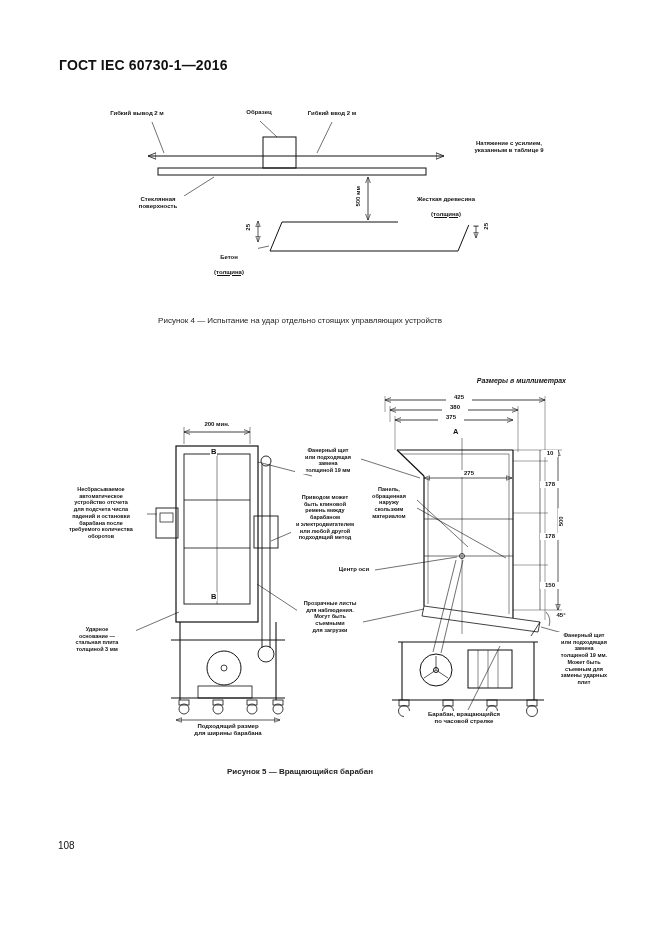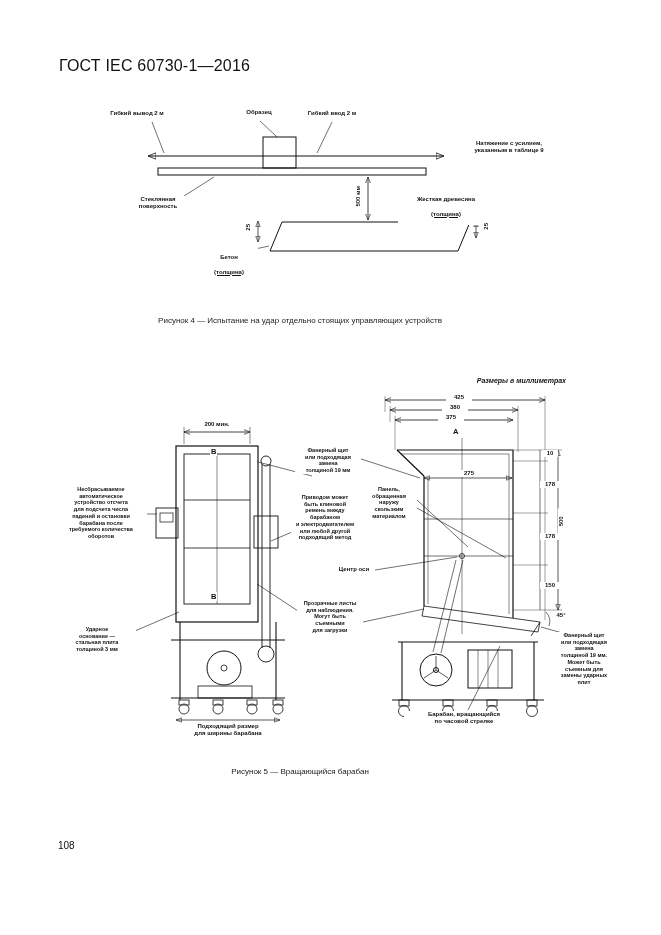--- a/index.html
+++ b/index.html
@@ -1,20 +1,20 @@
 <!DOCTYPE html>
 <html><head>
 <meta charset="utf-8">
 <style>
   *{margin:0;padding:0;box-sizing:border-box}
   html,body{background:#fff}
   body{font-family:"Liberation Sans",sans-serif;color:#111}
   .page{position:relative;width:661px;height:935px;background:#fff;overflow:hidden}
   svg.art{position:absolute;left:0;top:0}
-  .header{position:absolute;left:59px;top:57px;font-size:16px;font-weight:normal;letter-spacing:.2px}
+  .header{position:absolute;left:59px;top:57px;font-size:14px;font-weight:bold;letter-spacing:.2px}
   .caption{position:absolute;left:0;width:600px;text-align:center;font-size:8px;color:#222}
   .units{position:absolute;font-style:italic;font-weight:bold;font-size:7px;text-align:right}
   .pageno{position:absolute;left:58px;top:840px;font-size:10px}
   .lbl{position:absolute;font-size:6px;font-weight:bold;line-height:1.2;white-space:pre-line;text-align:center;background:#fff;padding:0 1px;z-index:2}
   .lbl.small{font-size:5.5px;line-height:1.22}
   .dim{position:absolute;font-size:6px;font-weight:bold;background:#fff;padding:0 1px;text-align:center;z-index:2;line-height:1.1}
   .sec{position:absolute;font-size:7.5px;font-weight:bold;background:#fff;padding:0 1px;z-index:2}
   .rot{transform:rotate(-90deg);transform-origin:center}
   .u{text-decoration:underline}
   line,path,polygon,rect,circle{stroke:#111;fill:none}
@@ -247,16 +247,16 @@
   <div class="dim" style="left:442px;top:404px;width:26px;">380</div>
   <div class="dim" style="left:438px;top:414px;width:26px;">375</div>
   <div class="dim" style="left:456px;top:470px;width:26px;">275</div>
   <div class="dim" style="left:542px;top:450px;width:16px;">10</div>
   <div class="dim" style="left:540px;top:481px;width:20px;">178</div>
   <div class="dim" style="left:540px;top:533px;width:20px;">178</div>
   <div class="dim rot" style="left:548px;top:518px;width:26px;">500</div>
   <div class="dim" style="left:540px;top:582px;width:20px;">150</div>
   <div class="dim" style="left:551px;top:612px;width:20px;">45°</div>
 
-  <div class="caption" style="top:767px;">Рисунок 5 — Вращающийся барабан</div>
+  <div class="caption" style="top:767px;font-weight:bold;">Рисунок 5 — Вращающийся барабан</div>
 
   <div class="pageno">108</div>
 </div>
 
 </body></html>

